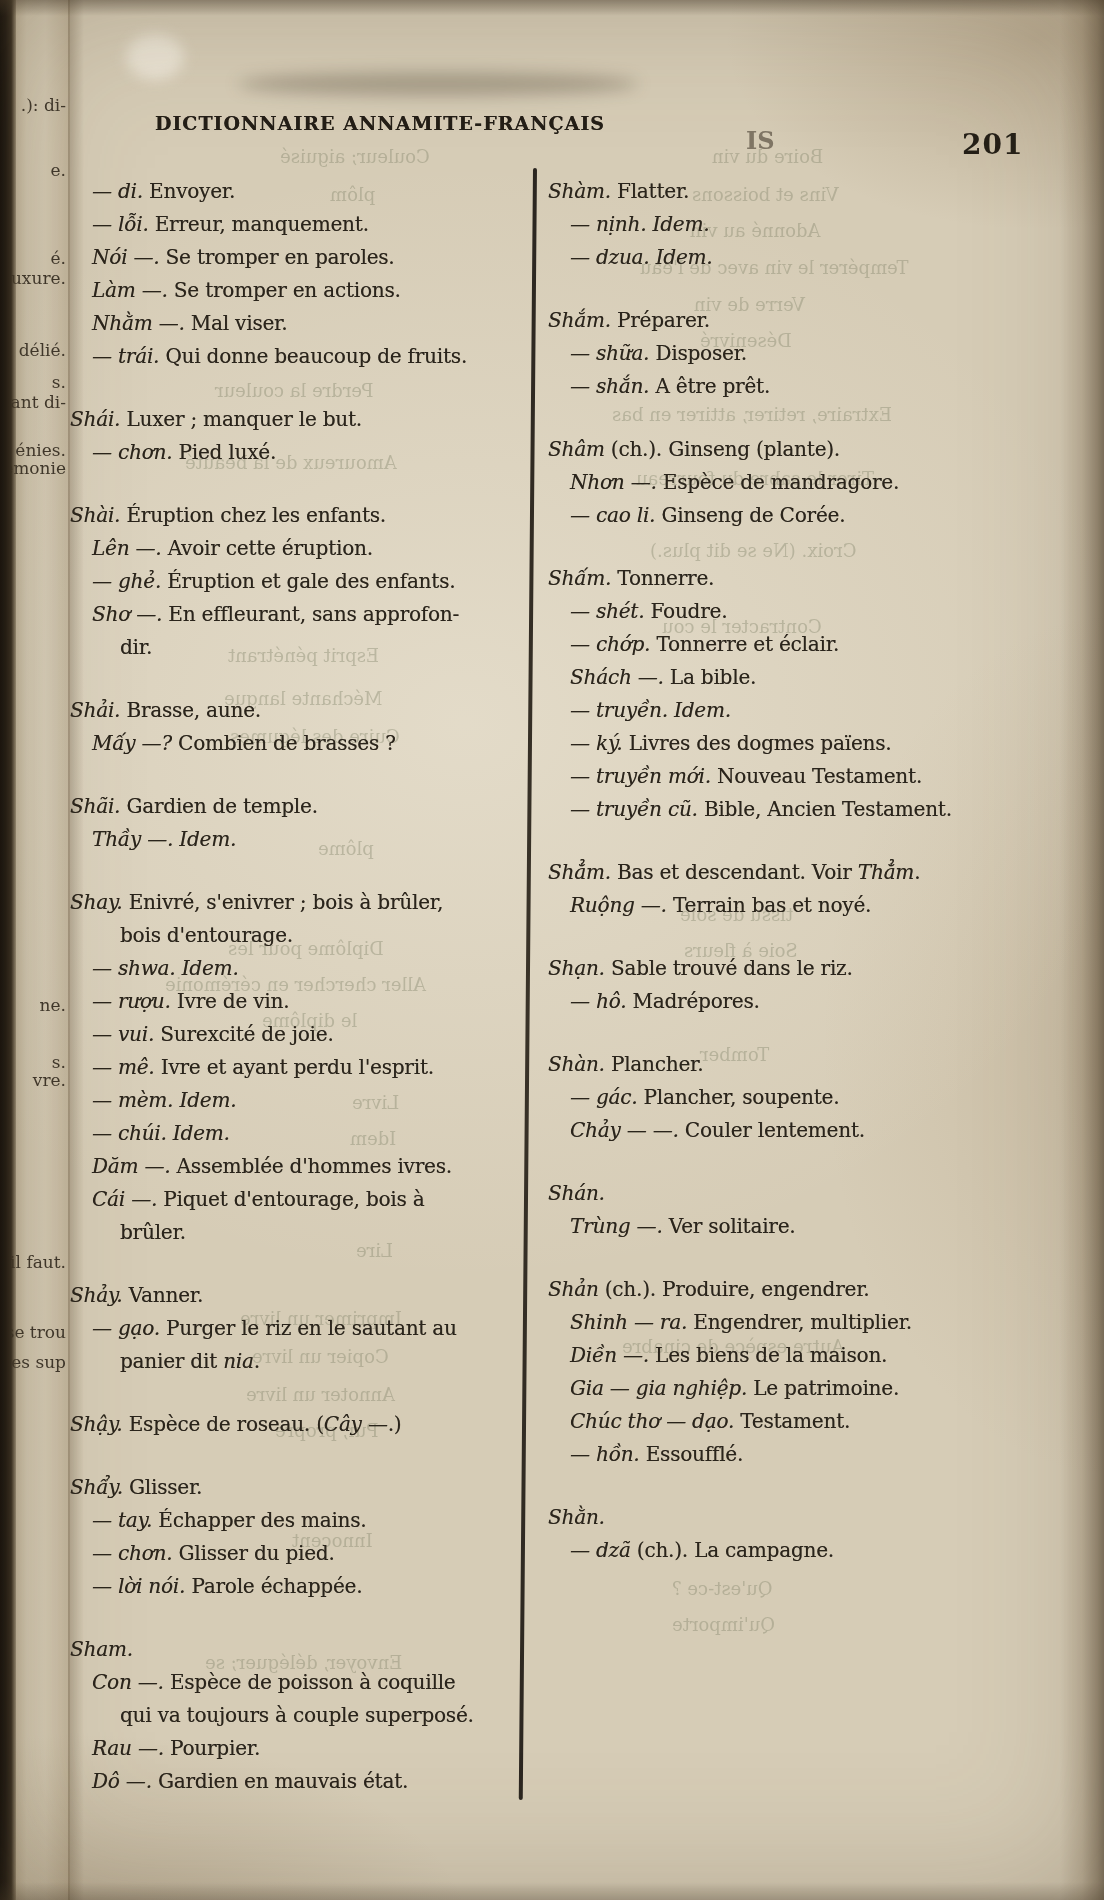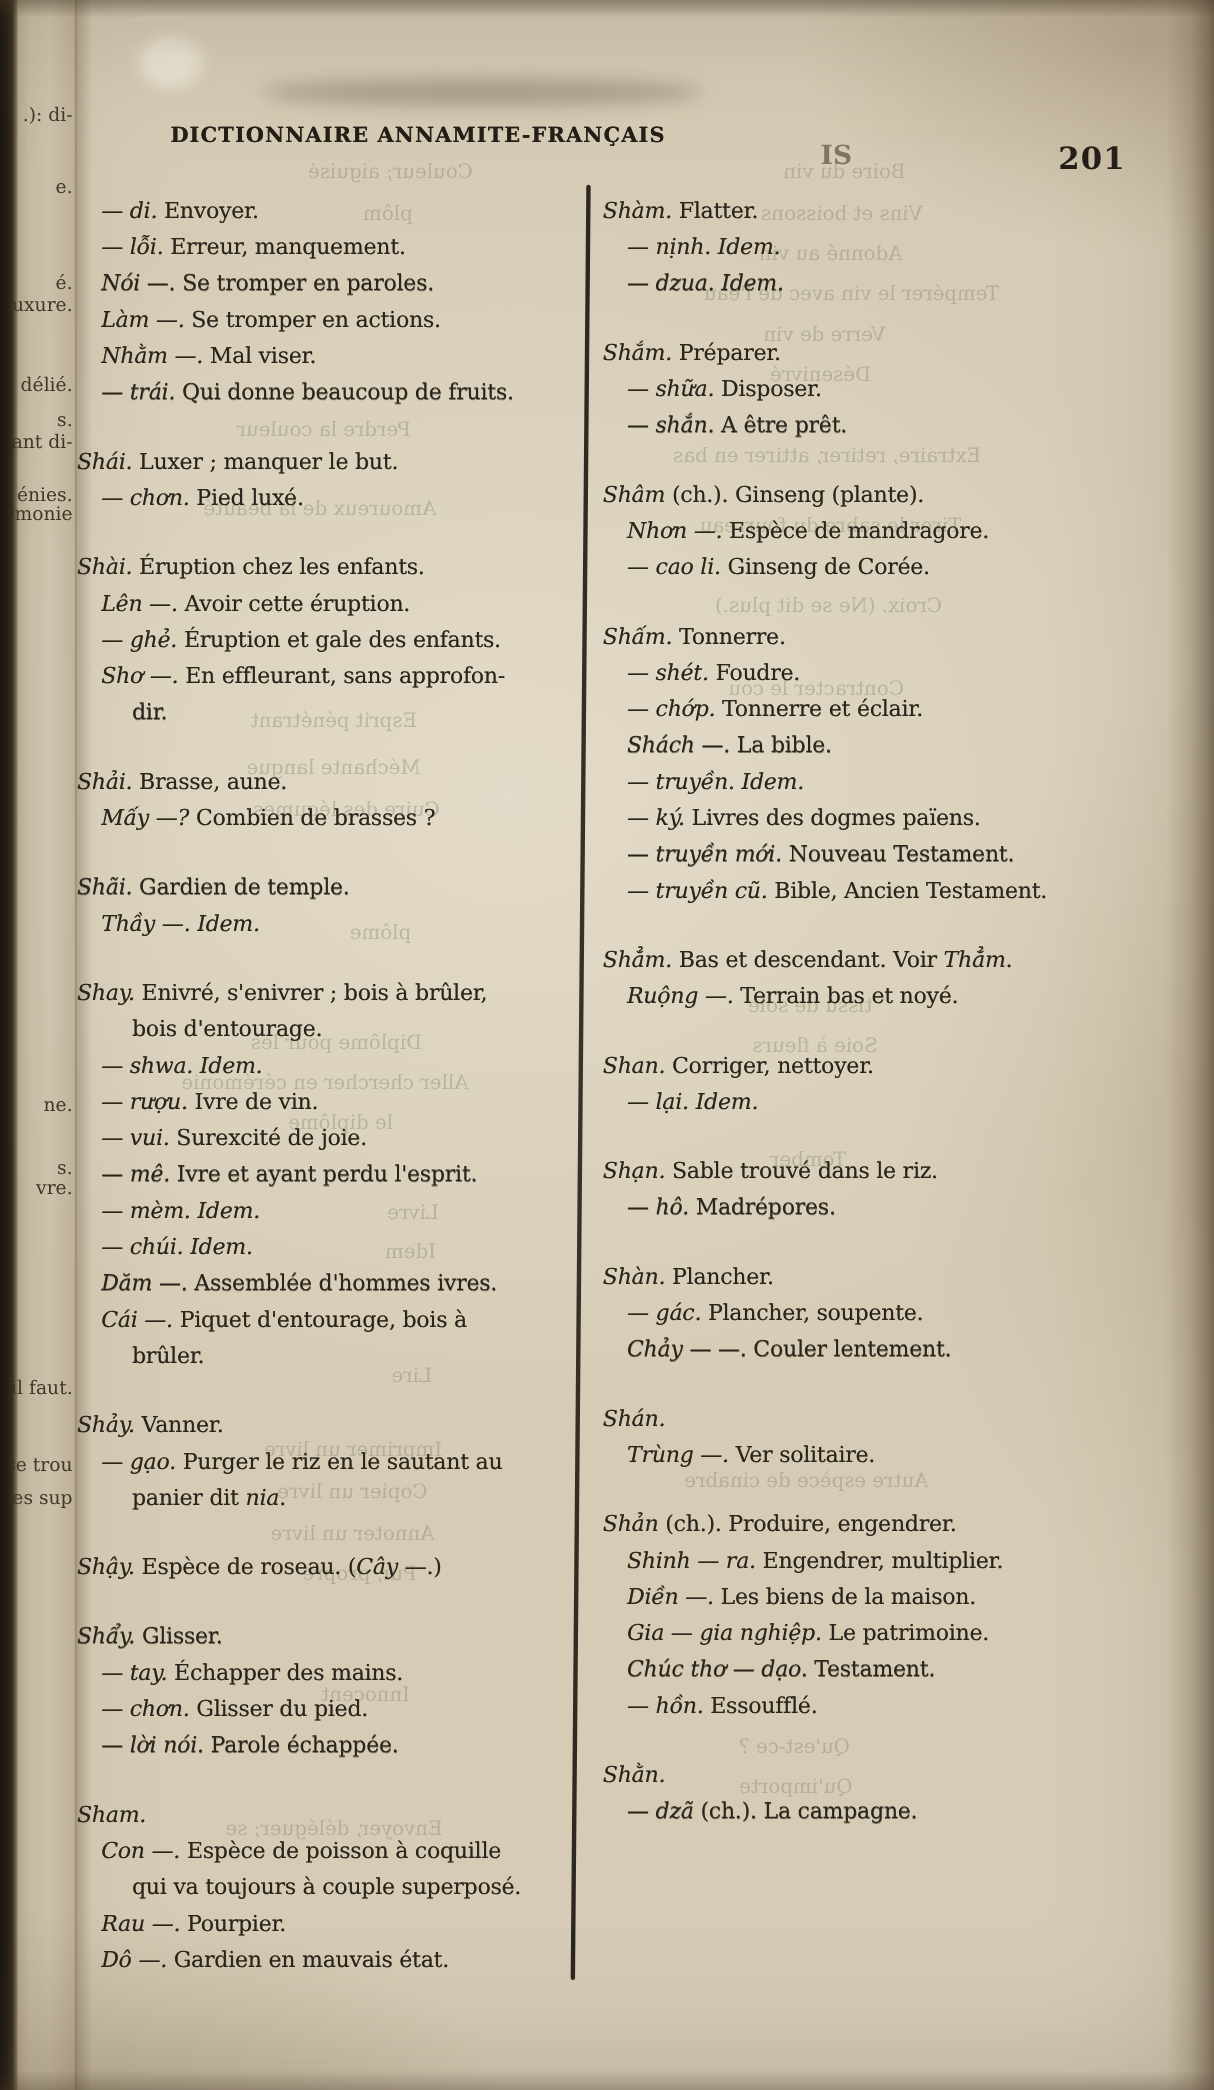--- a/index.html
+++ b/index.html
@@ -213,24 +213,20 @@
         <div class="line sub"><span class="vi">— truyền.</span><span class="vi"> Idem.</span></div>
         <div class="line sub"><span class="vi">— ký.</span><span class="ro"> Livres des dogmes païens.</span></div>
         <div class="line sub"><span class="vi">— truyền mới.</span><span class="ro"> Nouveau Testament.</span></div>
         <div class="line sub"><span class="vi">— truyền cũ.</span><span class="ro"> Bible, Ancien Testament.</span></div>
       </div>
       <div class="entry">
         <div class="line head"><span class="vi">Shẳm.</span><span class="ro"> Bas et descendant. Voir </span><span class="vi">Thẳm</span><span class="ro">.</span></div>
         <div class="line sub"><span class="vi">Ruộng —.</span><span class="ro"> Terrain bas et noyé.</span></div>
       </div>
       <div class="entry">
-        <div class="line head"><span class="vi">Shan.</span><span class="ro"> Corriger, nettoyer.</span></div>
-        <div class="line sub"><span class="vi">— lại.</span><span class="vi"> Idem.</span></div>
-      </div>
-      <div class="entry">
         <div class="line head"><span class="vi">Shạn.</span><span class="ro"> Sable trouvé dans le riz.</span></div>
         <div class="line sub"><span class="vi">— hô.</span><span class="ro"> Madrépores.</span></div>
       </div>
       <div class="entry">
         <div class="line head"><span class="vi">Shàn.</span><span class="ro"> Plancher.</span></div>
         <div class="line sub"><span class="vi">— gác.</span><span class="ro"> Plancher, soupente.</span></div>
         <div class="line sub"><span class="vi">Chảy — —.</span><span class="ro"> Couler lentement.</span></div>
       </div>
       <div class="entry">
         <div class="line head"><span class="vi">Shán.</span></div>

